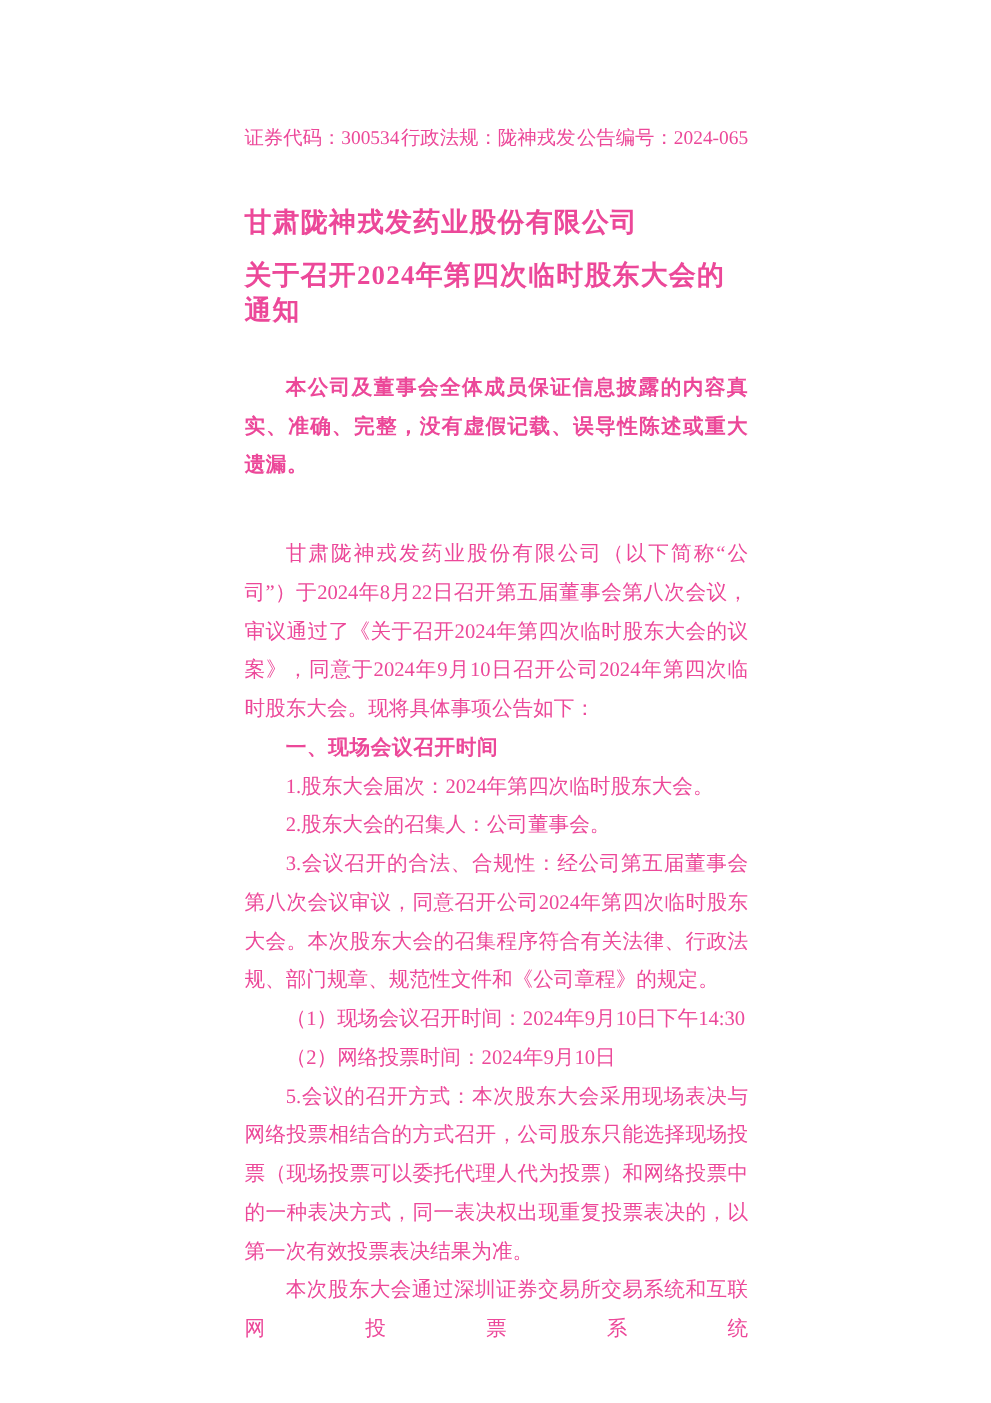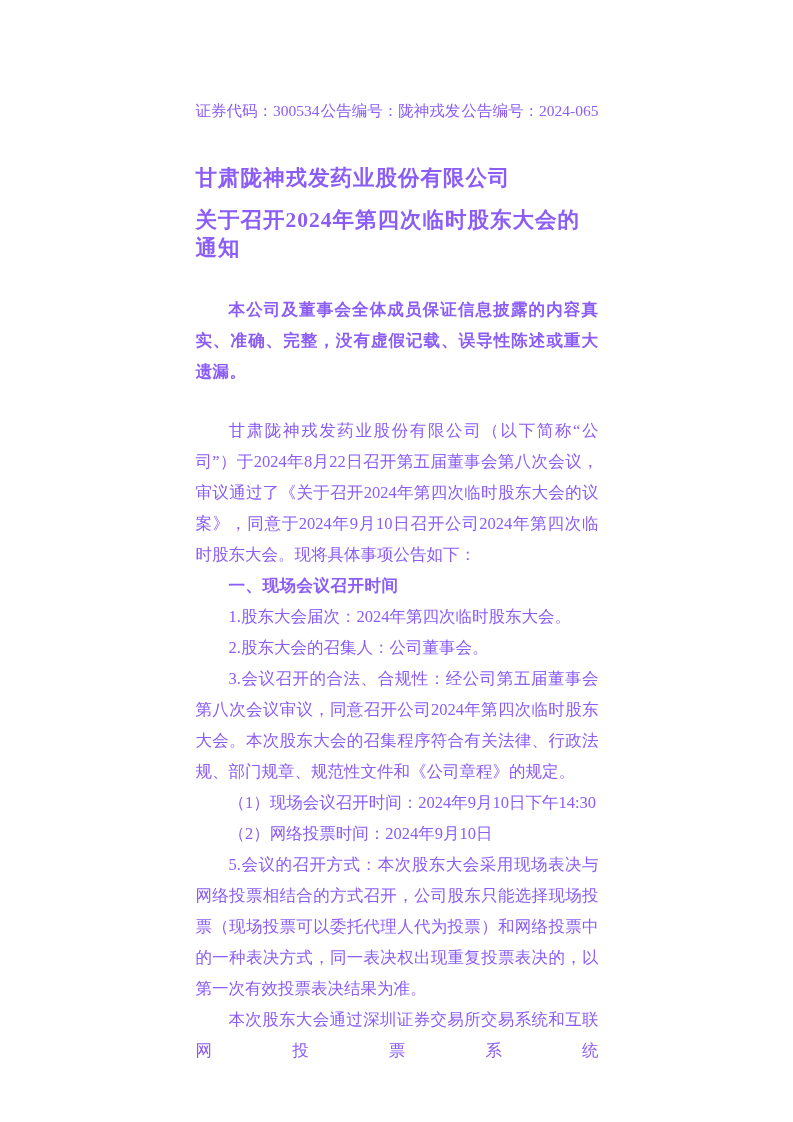--- a/index.html
+++ b/index.html
@@ -10,21 +10,21 @@
   .page {
     position: relative;
     width: 638px;
     height: 1122px;
     margin: 0 auto;
     background: #ffffff;
     box-sizing: border-box;
     padding: 100px 117px 0 118px;
     overflow: hidden;
     font-family: "Liberation Serif", "DejaVu Serif", serif;
-    color: #8b5cf6;
+    color: #ec4899;
   }
   .doc-header {
     display: flex;
     justify-content: space-between;
     align-items: baseline;
     font-size: 15.5px;
     line-height: 22px;
     margin-bottom: 42px;
     white-space: nowrap;
   }
@@ -41,39 +41,39 @@
   .para {
     font-size: 16.5px;
     line-height: 31px;
     text-align: justify;
     text-indent: 2em;
     margin: 0;
     word-break: break-all;
   }
   .disclaimer {
     font-weight: bold;
-    margin-bottom: 28px;
+    margin-bottom: 40px;
     letter-spacing: 0.5px;
   }
   .section-heading {
     font-weight: bold;
     letter-spacing: 0.5px;
   }
   .fill-last {
     text-align-last: justify;
   }
 </style>
 </head>
 <body>
 
 <div class="page">
 
   <div class="doc-header">
     <span>证券代码：300534</span>
-    <span>公告编号：陇神戎发</span>
+    <span>行政法规：陇神戎发</span>
     <span>公告编号：2024-065</span>
   </div>
 
   <div class="title">甘肃陇神戎发药业股份有限公司</div>
   <div class="title second">关于召开2024年第四次临时股东大会的通知</div>
 
   <p class="para disclaimer">本公司及董事会全体成员保证信息披露的内容真实、准确、完整，没有虚假记载、误导性陈述或重大遗漏。</p>
 
   <p class="para">甘肃陇神戎发药业股份有限公司（以下简称“公司”）于2024年8月22日召开第五届董事会第八次会议，审议通过了《关于召开2024年第四次临时股东大会的议案》，同意于2024年9月10日召开公司2024年第四次临时股东大会。现将具体事项公告如下：</p>
 

